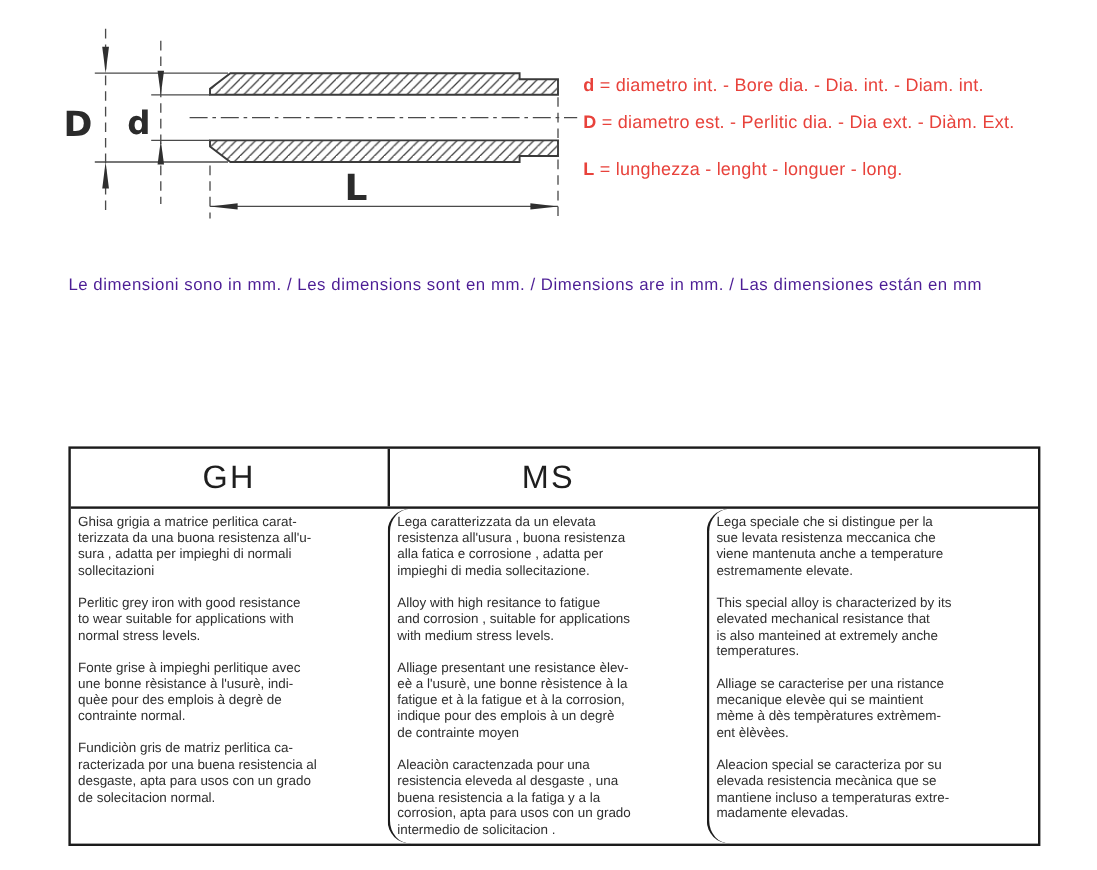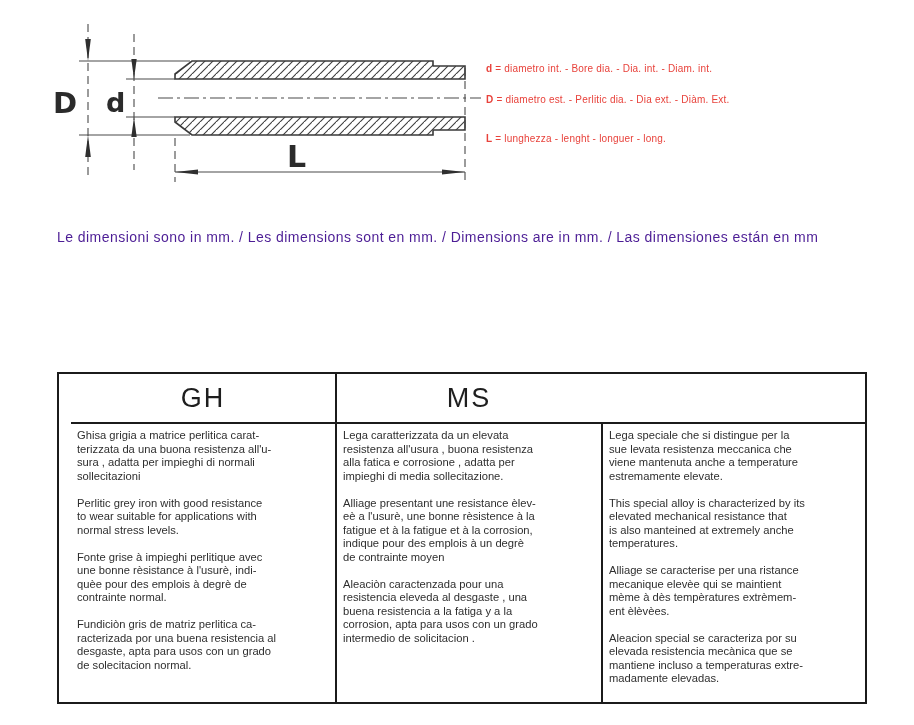--- a/index.html
+++ b/index.html
@@ -14,47 +14,47 @@
 
   
   .drawing { position: absolute; left: 40px; top: 10px; width: 450px; height: 200px; }
   .drawing svg { display: block; }
   .dim-label { font-family: "DejaVu Sans", sans-serif; font-weight: bold; fill: #2b2b2b; }
 
   
   .legend { position: absolute; left: 486px; top: 0; width: 420px; }
   .legend-row {
     position: absolute; left: 0; white-space: nowrap;
-    color: #e8423b; font-size: 10px; letter-spacing: 0.2px;
+    color: #e8423b; font-size: 15px; letter-spacing: 0.2px;
   }
   .legend-row .sym { font-weight: bold; }
   .legend-row:nth-of-type(1) { top: 63px; }
   .legend-row:nth-of-type(2) { top: 94px; }
   .legend-row:nth-of-type(3) { top: 133px; }
 
   .note {
     position: absolute; left: 57px; top: 229px; width: 820px;
     color: #4c1d95; font-size: 14px; letter-spacing: 0.45px; white-space: nowrap;
   }
 
   
   .materials-table {
     position: absolute; left: 57px; top: 372px; width: 810px;
     border: 2px solid #1b1b1b;
   }
-  .t-row { display: grid; grid-template-columns: 264px 266px 274px; margin-left: 12px; }
+  .t-row { display: grid; grid-template-columns: 264px 266px 274px; }
   .t-head { border-bottom: 2px solid #1b1b1b; }
   .th {
     height: 48px; display: flex; align-items: center; justify-content: center;
     font-size: 27px; font-weight: 400; letter-spacing: 2px; color: #1e1e1e;
   }
   .th + .th, .td + .td { border-left: 2px solid #1b1b1b; }
   .td {
     min-height: 278px; padding: 5px 8px 4px 6px;
-    font-size: 11.2px; line-height: 13.5px; color: #2e2e2e;
+    font-size: 11.2px; line-height: 13.5px; color: #2e2e2e; border-radius: 19px;
   }
   .td p { white-space: pre-line; margin: 0 0 13.5px 0; }
   .td p:last-child { margin-bottom: 0; }
 </style>
 </head>
 <body>
 
 <div class="page">
 
   <div class="drawing">
@@ -132,20 +132,23 @@
         <p>Fundiciòn gris de matriz perlitica ca-
 racterizada por una buena resistencia al
 desgaste, apta para usos con un grado
 de solecitacion normal.</p>
       </div>
       <div class="td">
         <p>Lega caratterizzata da un elevata
 resistenza all'usura , buona resistenza
 alla fatica e corrosione , adatta per
 impieghi di media sollecitazione.</p>
+        <p>Alloy with high resitance to fatigue
+and corrosion , suitable for applications
+with medium stress levels.</p>
         <p>Alliage presentant une resistance èlev-
 eè a l'usurè, une bonne rèsistence à la
 fatigue et à la fatigue et à la corrosion,
 indique pour des emplois à un degrè
 de contrainte moyen</p>
         <p>Aleaciòn caractenzada pour una
 resistencia eleveda al desgaste , una
 buena resistencia a la fatiga y a la
 corrosion, apta para usos con un grado
 intermedio de solicitacion .</p>

